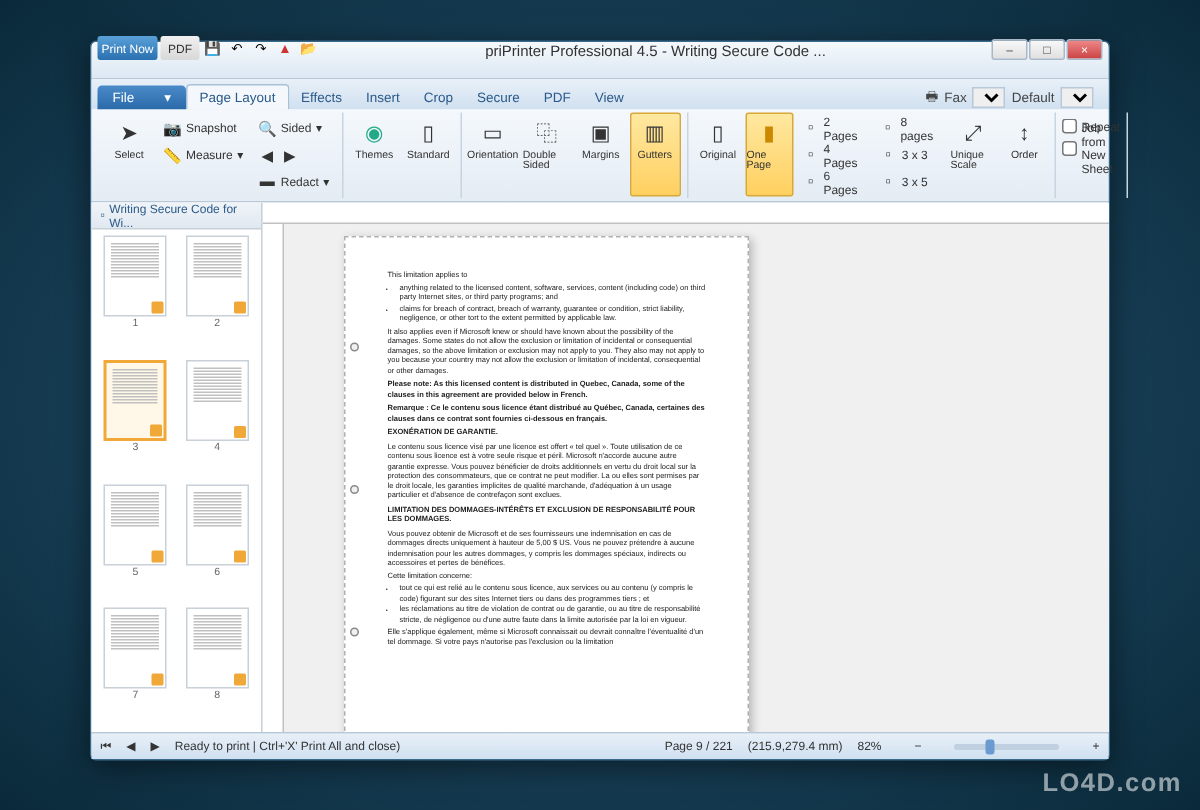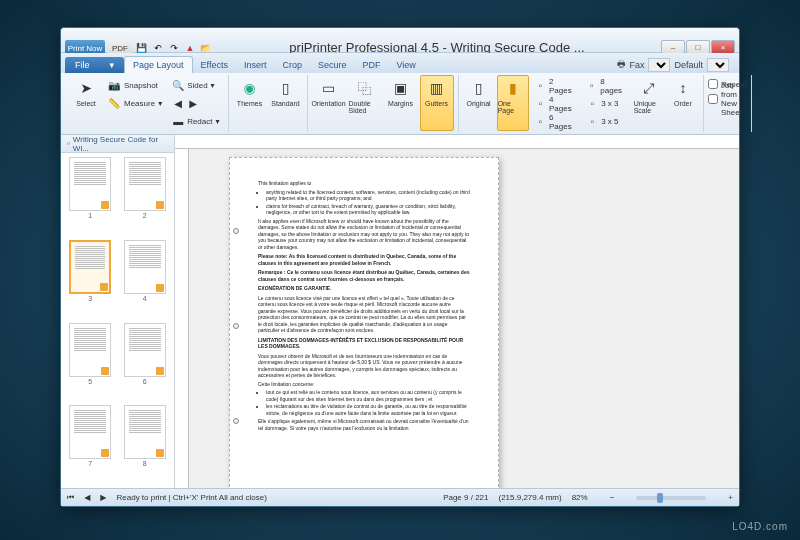--- a/index.html
+++ b/index.html
@@ -1,23 +1,23 @@
 <!DOCTYPE html>
 <html><head>
 <meta charset="utf-8">
 <style>
 *{box-sizing:border-box;margin:0;padding:0;font-family:"Segoe UI",Tahoma,sans-serif}
 body{background:radial-gradient(ellipse at center,#2a5a7a 0%,#0a2a3a 100%);width:800px;height:540px;overflow:hidden;position:relative}
 .window{position:absolute;left:60px;top:27px;width:680px;height:480px;background:#fff;border:1px solid #3a6a8a;border-radius:4px;box-shadow:0 4px 20px rgba(0,0,0,.5);display:flex;flex-direction:column}
-.titlebar{height:16px;background:linear-gradient(#f5f9fc,#dce8f3);display:flex;align-items:flex-start;padding:12px 4px;border-radius:4px 4px 0 0;border-bottom:1px solid #b8c8d8}
+.titlebar{height:16px;background:linear-gradient(#f5f9fc,#dce8f3);display:flex;align-items:flex-end;padding:12px 4px;border-radius:4px 4px 0 0;border-bottom:1px solid #b8c8d8}
 .qat{display:flex;gap:2px;align-items:center}
 .qat-btn{width:40px;height:16px;font-size:8px;background:linear-gradient(#5aa0d8,#2a70b0);color:#fff;border-radius:2px;display:flex;align-items:center;justify-content:center;cursor:pointer}
 .qat-btn.pdf{width:26px;background:linear-gradient(#f0f0f0,#d8d8d8);color:#333}
 .qat-ico{width:14px;height:14px;display:flex;align-items:center;justify-content:center;font-size:9px}
-.title{flex:1;text-align:center;font-size:13px;color:#333}
+.title{flex:1;text-align:center;font-size:10px;color:#333}
 .winbtns{display:flex;gap:1px}
 .winbtn{width:24px;height:14px;border:1px solid #a8b8c8;background:linear-gradient(#f8f8f8,#e0e0e0);border-radius:2px;display:flex;align-items:center;justify-content:center;font-size:8px;color:#444;cursor:pointer}
 .winbtn.close{background:linear-gradient(#e88,#c44);color:#fff}
 .ribbon-tabs{height:20px;background:linear-gradient(#e8f0f8,#d0e0f0);display:flex;align-items:flex-end;padding:0 4px;font-size:9px}
 .file-tab{background:linear-gradient(#4a8ac8,#2a6aa8);color:#fff;padding:3px 10px;border-radius:3px 3px 0 0;cursor:pointer;display:flex;align-items:center;gap:20px}
 .tab{padding:3px 8px;color:#2a5a8a;cursor:pointer}
 .tab.active{background:#f4f8fc;border:1px solid #a8c0d8;border-bottom:none;border-radius:3px 3px 0 0}
 .ribbon-right{margin-left:auto;display:flex;align-items:center;gap:4px;color:#444;padding-right:6px}
 .ribbon-right select{font-size:8px;border:1px solid #b8c8d8;height:14px}
 .ribbon{height:62px;background:linear-gradient(#f4f8fc,#e4ecf4);border-bottom:1px solid #b8c8d8;display:flex;padding:2px 4px;gap:0}
@@ -50,21 +50,21 @@
 .pg .hole{position:absolute;left:3px;width:6px;height:6px;border:1px solid #888;border-radius:50%;background:#f0f0f0}
 .pg h4{font-size:5px;font-weight:bold;margin:3px 0}
 .pg p{margin:2px 0}
 .pg ul{margin:2px 0 2px 8px}
 .pg li{margin:1px 0}
 .statusbar{height:18px;background:linear-gradient(#e8f0f8,#d0e0f0);border-top:1px solid #b8c8d8;display:flex;align-items:center;font-size:8px;color:#333;padding:0 6px;gap:10px}
 .statusbar .spacer{flex:1}
 .zoom{display:flex;align-items:center;gap:22px}
 .zoom-bar{width:70px;height:4px;background:#c0d0e0;position:relative;border-radius:2px}
 .zoom-thumb{position:absolute;left:30%;top:-3px;width:6px;height:10px;background:#6a9ad0;border-radius:2px}
-.watermark{position:absolute;right:12px;bottom:8px;color:rgba(255,255,255,.55);font-size:10px;font-weight:400;letter-spacing:1px}
+.watermark{position:absolute;right:12px;bottom:8px;color:rgba(255,255,255,.55);font-size:17px;font-weight:700;letter-spacing:1px}
 </style>
 </head>
 <body>
 
 <div class="window">
   <div class="titlebar">
     <div class="qat">
       <div class="qat-btn">Print Now</div>
       <div class="qat-btn pdf">PDF</div>
       <div class="qat-ico">💾</div>

